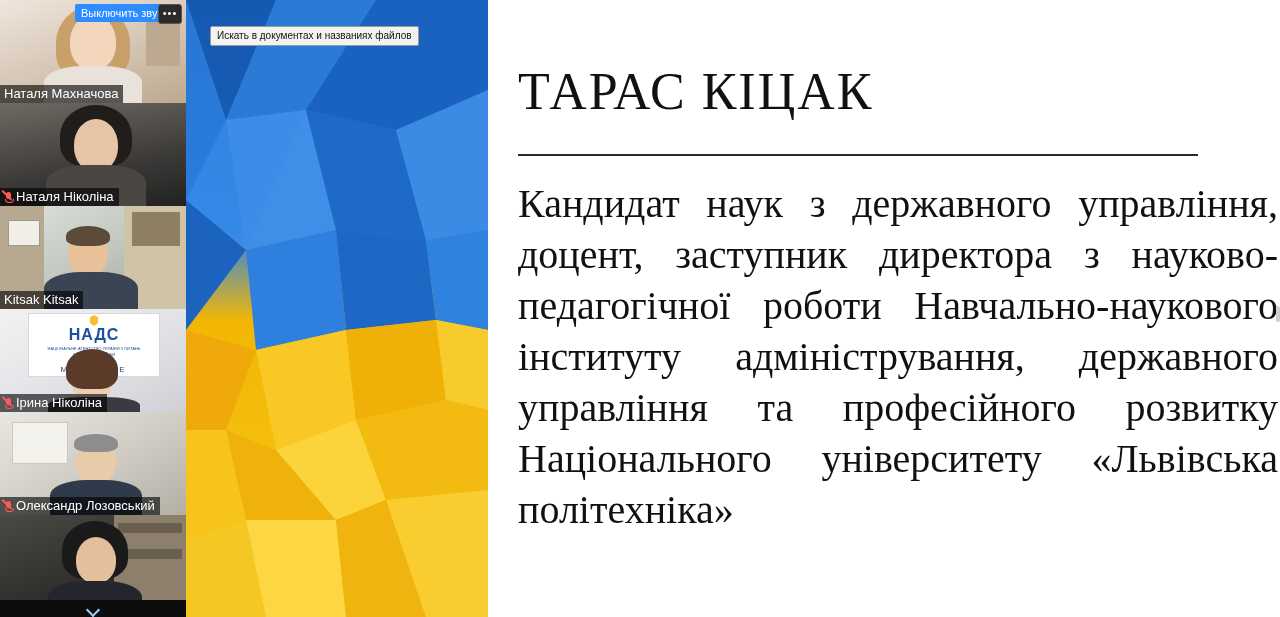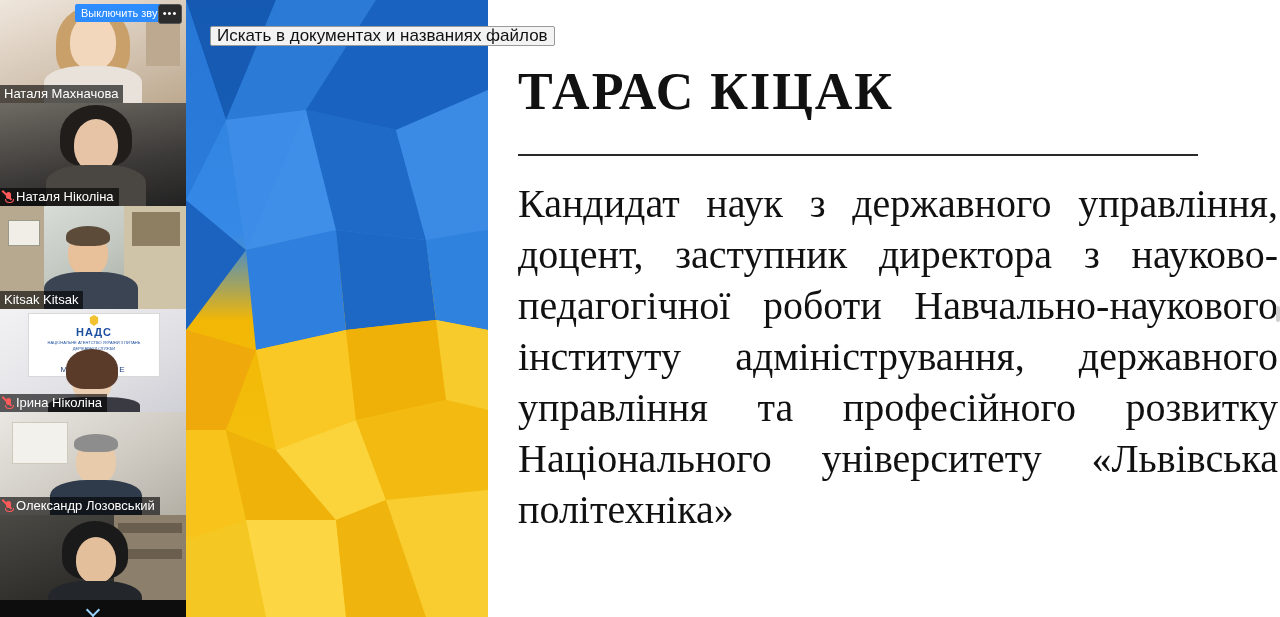--- a/index.html
+++ b/index.html
@@ -184,21 +184,21 @@
     left: 28px;
     top: 4px;
     width: 130px;
     height: 62px;
     background: #fff;
     border: 1px solid #d8d8d8;
     text-align: center;
     overflow: hidden;
   }
   .nads-title {
-    font-size: 11px;
+    font-size: 16px;
     font-weight: bold;
     color: #1d4fa0;
     letter-spacing: 1px;
     margin-top: 12px;
   }
   .nads-sub {
     font-size: 4px;
     color: #1d4fa0;
     line-height: 6px;
     margin-top: 2px;
@@ -254,21 +254,21 @@
     right: 0;
     bottom: 0;
     background: #fff;
   }
   .slide-title {
     position: absolute;
     left: 30px;
     top: 62px;
     font-family: "Liberation Serif", serif;
     font-size: 52px;
-    font-weight: bold;
+    font-weight: normal;
     letter-spacing: 2px;
     color: #111;
   }
   .slide-rule {
     position: absolute;
     left: 30px;
     top: 154px;
     width: 680px;
     height: 2px;
     background: #2a2a2a;
@@ -286,21 +286,21 @@
   }
 
   
   .search-chip {
     position: absolute;
     left: 24px;
     top: 26px;
     background: #f3f3f3;
     border: 1px solid #9a9a9a;
     color: #111;
-    font-size: 17px;
+    font-size: 10px;
     line-height: 14px;
     padding: 2px 6px;
     border-radius: 2px;
     white-space: nowrap;
   }
 
   
   .right-scroll {
     position: absolute;
     right: 0;

